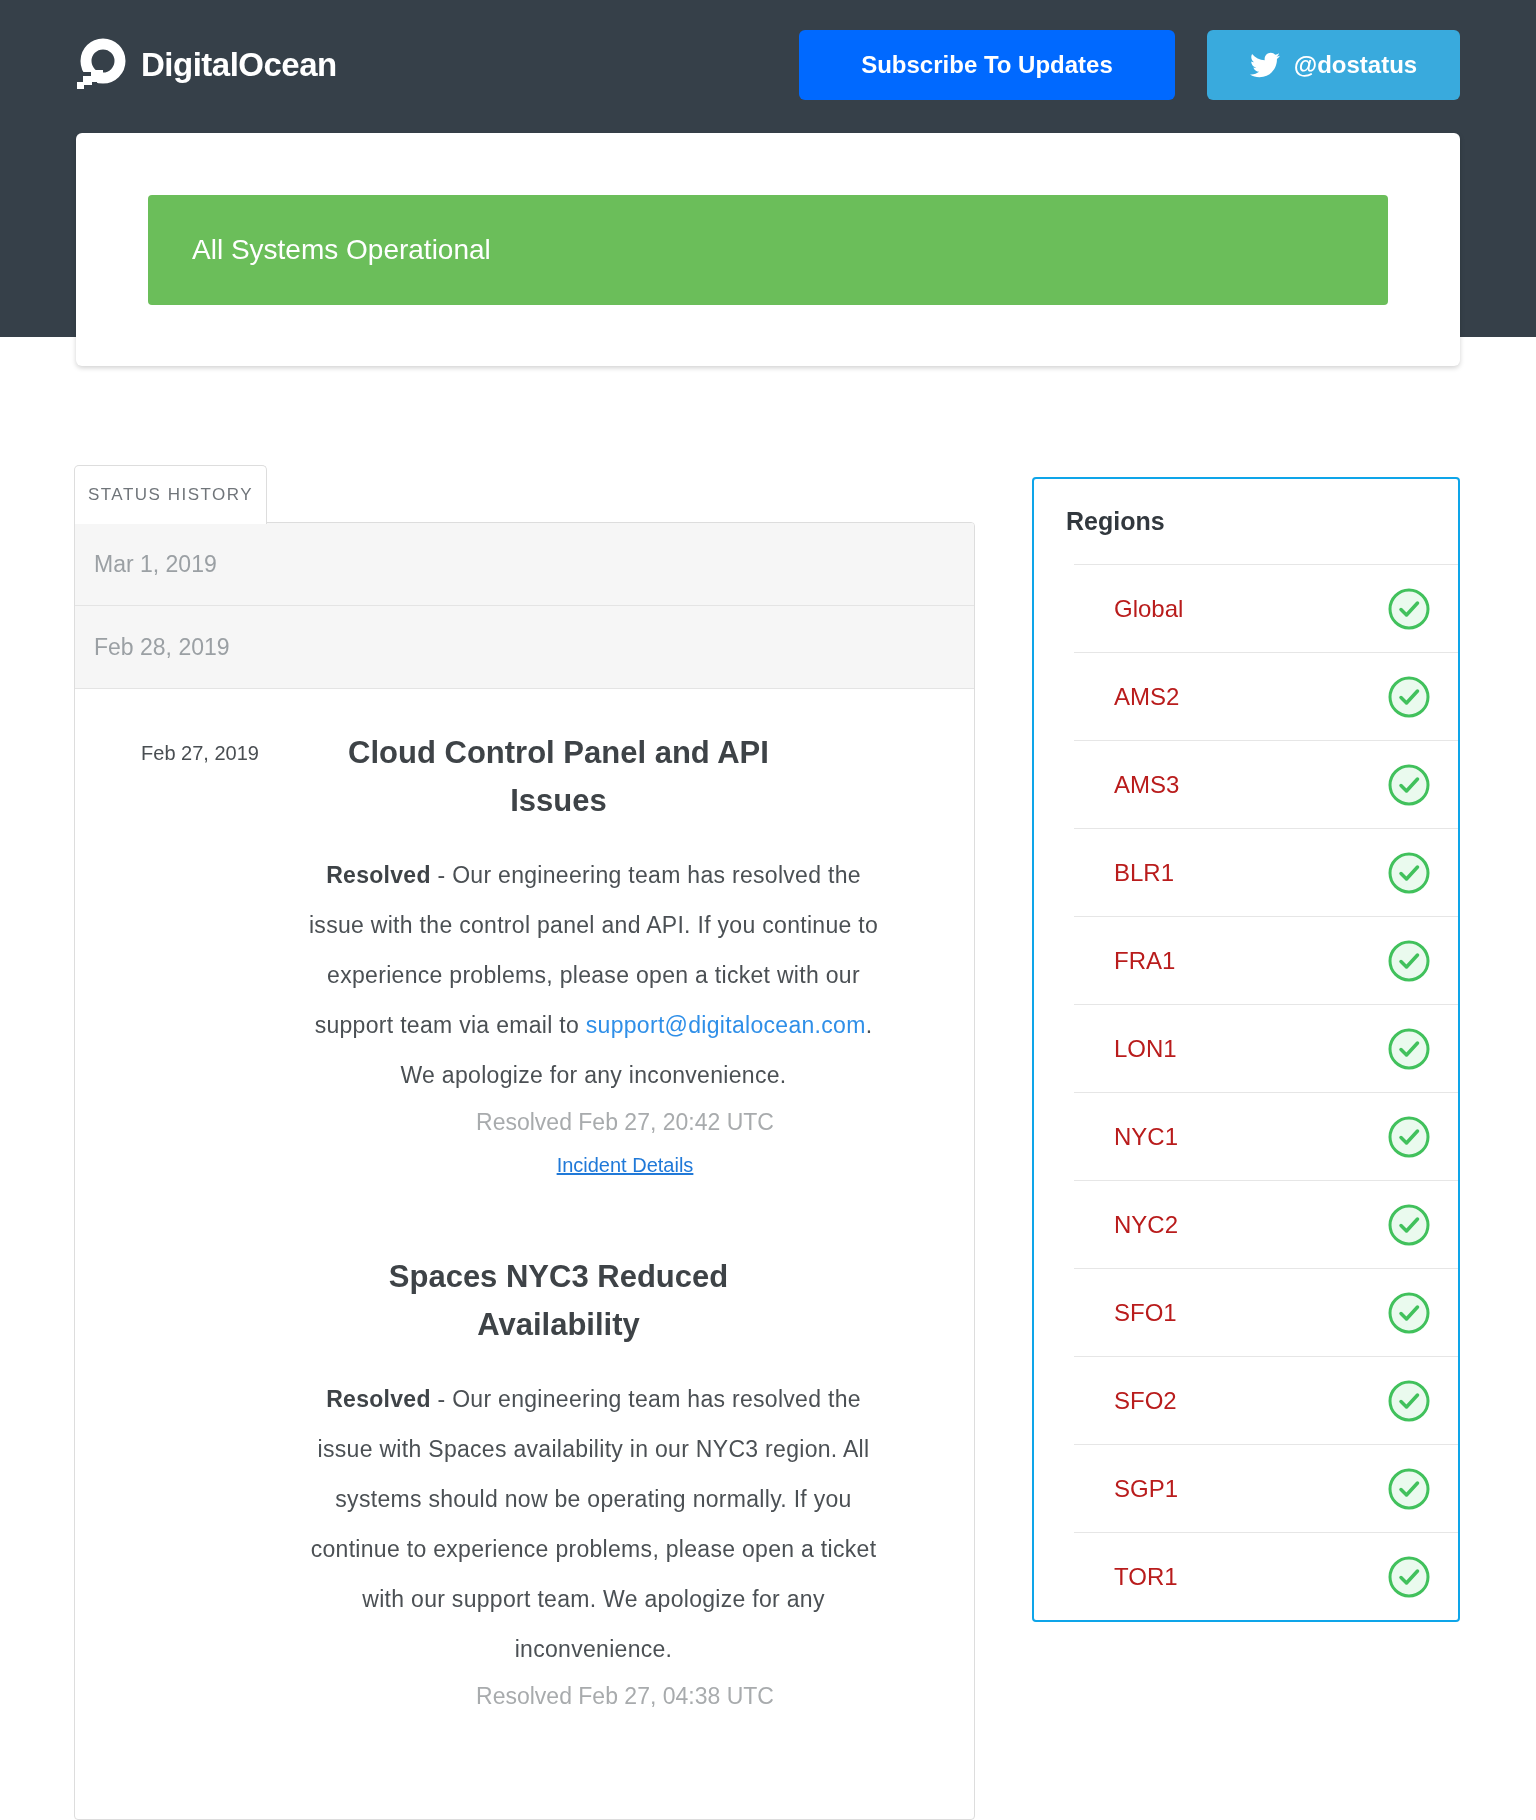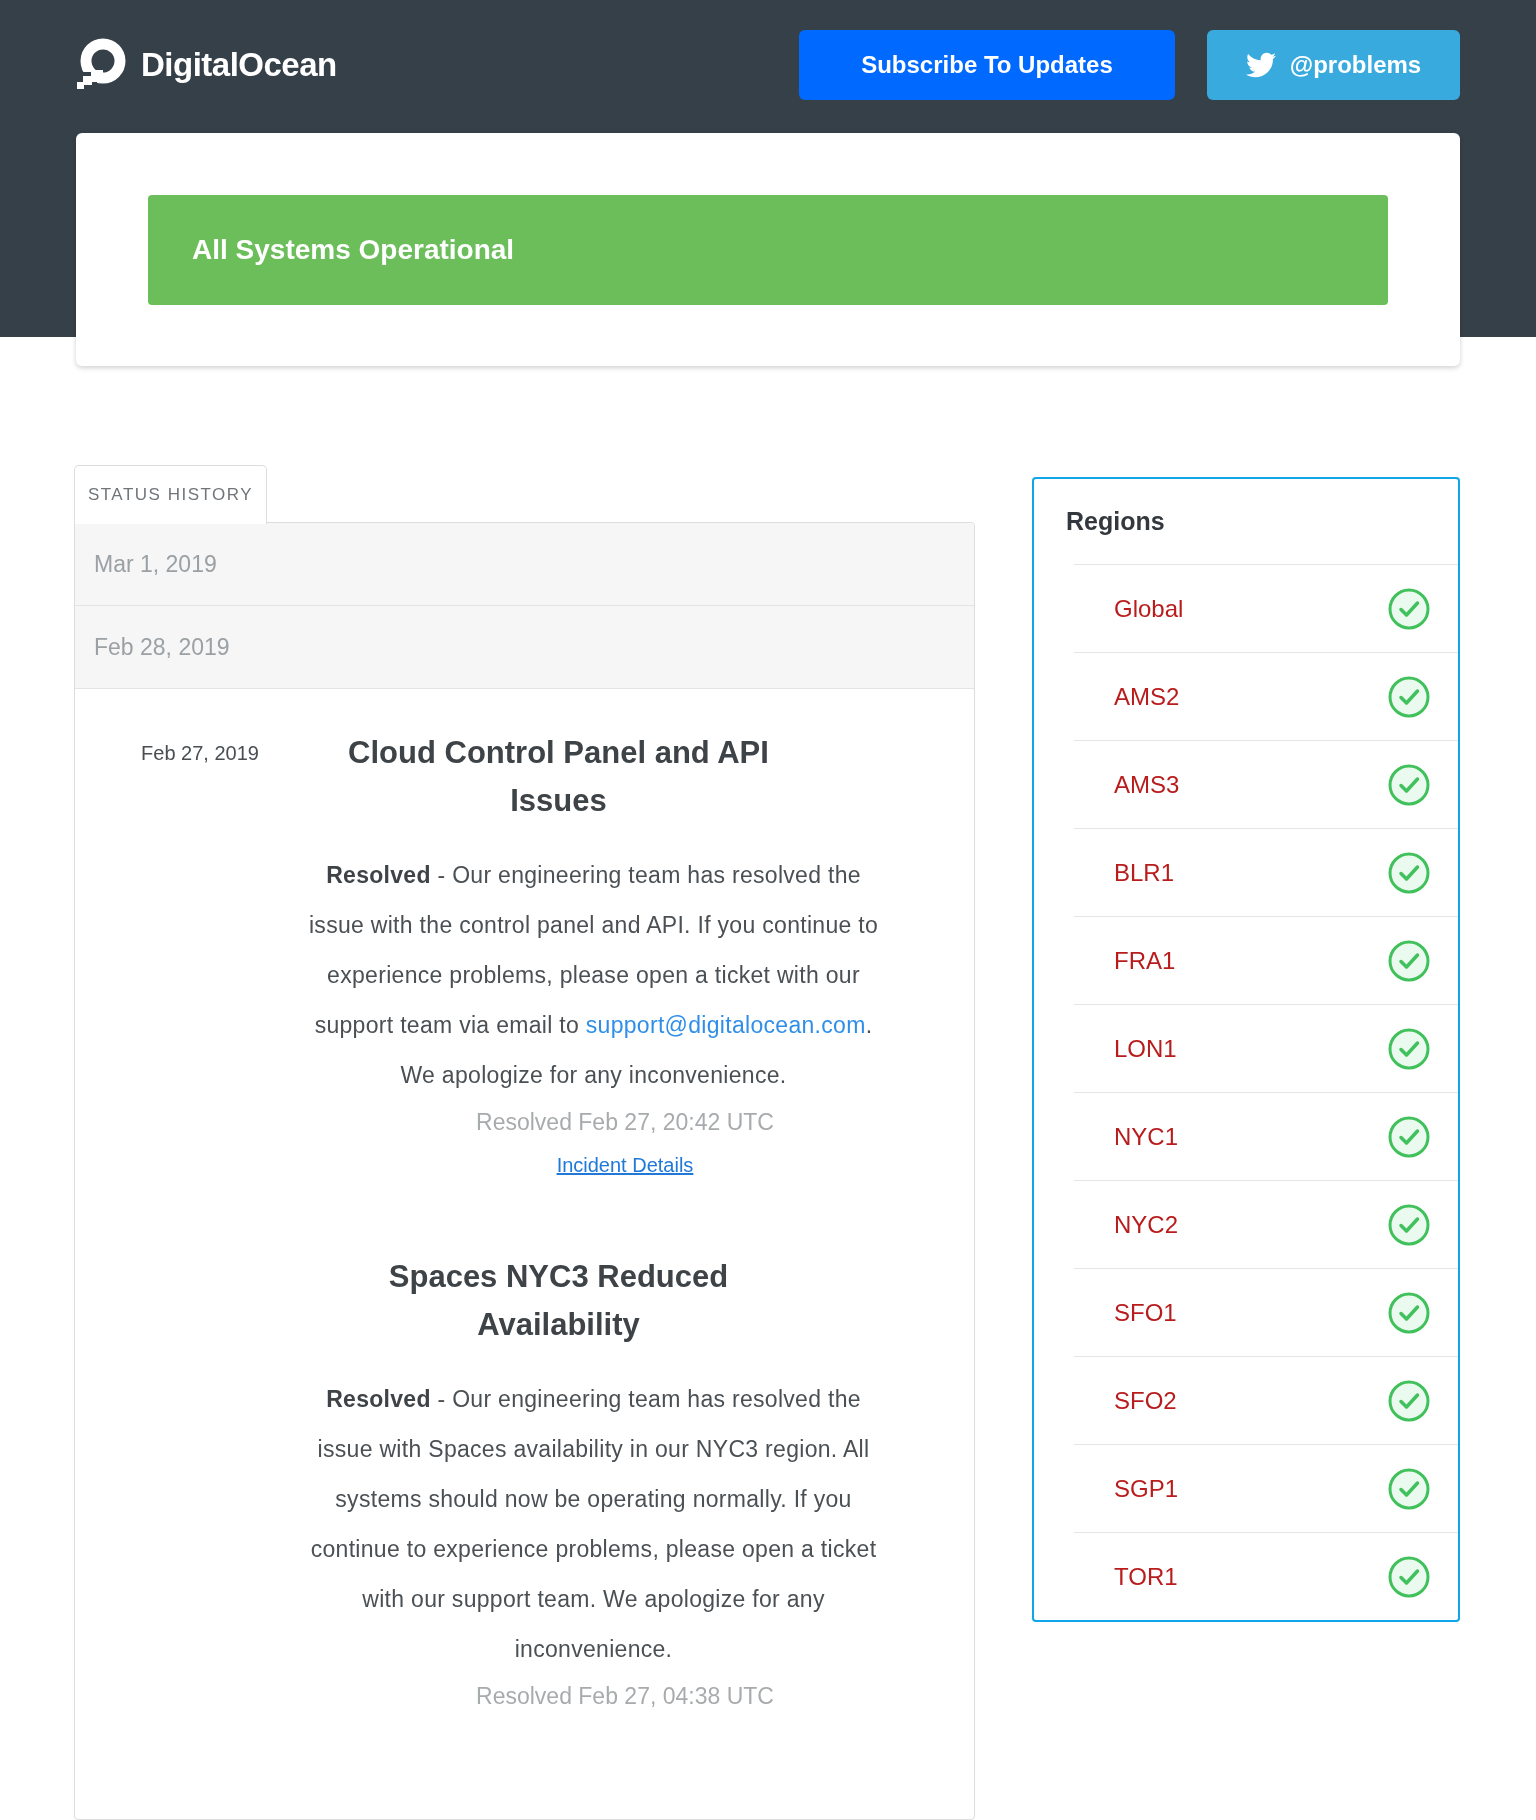--- a/index.html
+++ b/index.html
@@ -20,21 +20,21 @@
     font-family:"Liberation Sans", sans-serif; }
   .btn-subscribe { width:376px; background:#0069ff; }
   .btn-twitter { width:253px; background:#39aadd; gap:14px; }
   .tw-icon { display:flex; align-items:center; }
 
   
   .hero-card { position:absolute; top:133px; left:76px; width:1384px; height:233px;
     background:#fff; border-radius:6px; box-shadow:0 2px 5px rgba(0,0,0,0.18); }
   .banner { position:absolute; top:62px; left:72px; width:1240px; height:110px;
     background:#6bbe5a; border-radius:4px; display:flex; align-items:center;
-    padding-left:44px; color:#fff; font-size:28px; font-weight:bold; }
+    padding-left:44px; color:#fff; font-size:28px; font-weight:normal; }
 
   
   .tab { position:absolute; top:465px; left:74px; width:193px; height:59px; z-index:2;
     background:#fff; border:1px solid #ddd; border-bottom:none; border-radius:5px 5px 0 0;
     display:flex; align-items:center; justify-content:center;
     font-size:17px; letter-spacing:1.5px; color:#70757a; cursor:pointer; }
   .history-card { position:absolute; top:522px; left:74px; width:901px; height:1298px;
     background:#fff; border:1px solid #ddd; border-radius:0 4px 4px 4px; overflow:hidden; }
   .date-row { height:83px; background:#f6f6f6; border-bottom:1px solid #e4e4e4;
     display:flex; align-items:center; padding-left:19px; font-size:23px; color:#9ba0a4; }
@@ -83,21 +83,21 @@
       <span class="brand-name">DigitalOcean</span>
     </a>
     <div class="header-actions">
       <button class="btn btn-subscribe">Subscribe To Updates</button>
       <button class="btn btn-twitter">
         <span class="tw-icon">
           <svg width="30" height="30" viewBox="0 0 512 512" fill="#ffffff">
             <path d="M459.37 151.716c.325 4.548.325 9.097.325 13.645 0 138.72-105.583 298.558-298.558 298.558-59.452 0-114.68-17.219-161.137-47.106 8.447.974 16.568 1.299 25.34 1.299 49.055 0 94.213-16.568 130.274-44.832-46.132-.975-84.792-31.188-98.112-72.772 6.498.974 12.995 1.624 19.818 1.624 9.421 0 18.843-1.3 27.614-3.573-48.081-9.747-84.143-51.98-84.143-102.985v-1.299c13.969 7.797 30.214 12.67 47.431 13.319-28.264-18.843-46.781-51.005-46.781-87.391 0-19.492 5.197-37.36 14.294-52.954 51.655 63.675 129.3 105.258 216.365 109.807-1.624-7.797-2.599-15.918-2.599-24.04 0-57.828 46.782-104.934 104.934-104.934 30.213 0 57.502 12.67 76.67 33.137 23.715-4.548 46.456-13.32 66.599-25.34-7.798 24.366-24.366 44.833-46.132 57.827 21.117-2.273 41.584-8.122 60.426-16.243-14.292 20.791-32.161 39.308-52.628 54.253z"></path>
           </svg>
         </span>
-        <span>@problems</span>
+        <span>@dostatus</span>
       </button>
     </div>
   </header>
 
   <section class="hero-card">
     <div class="banner">
       <span>All Systems Operational</span>
     </div>
   </section>
 

